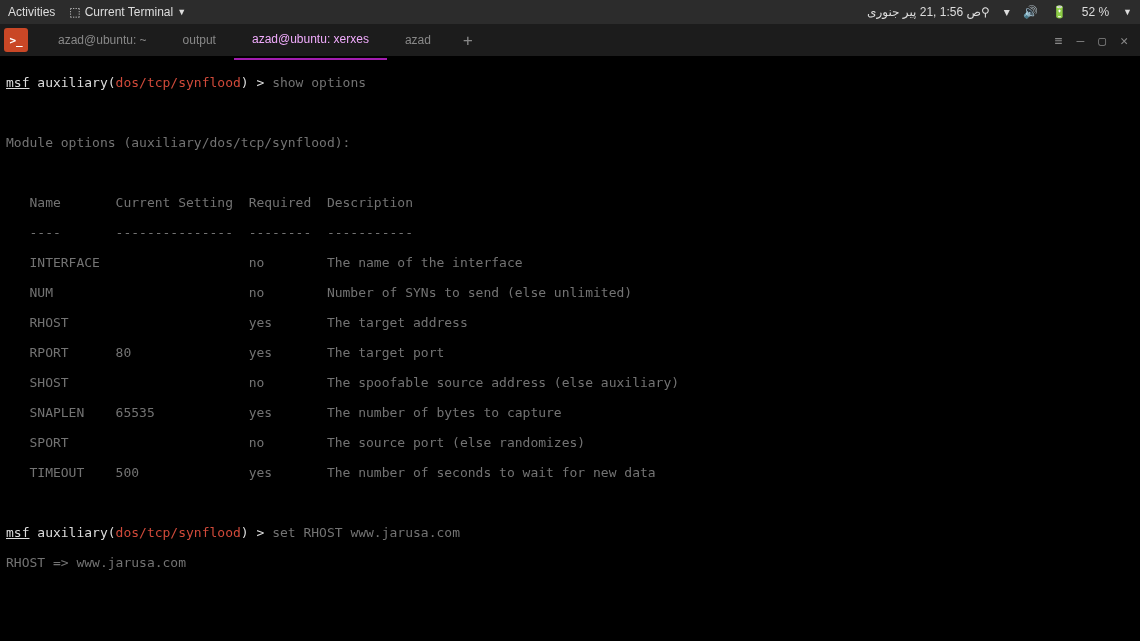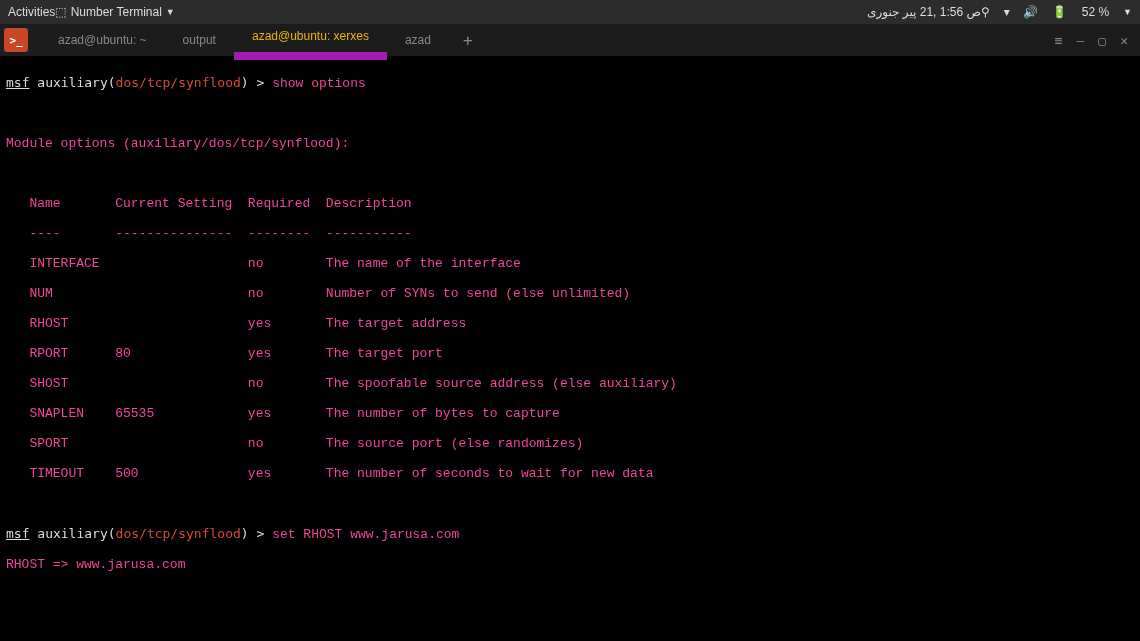--- a/index.html
+++ b/index.html
@@ -8,63 +8,63 @@
       background: #000; font-family: monospace;
       font-size: 13px; overflow: hidden;
       color: #aaa;
     }
     .topbar {
       background: #2c2c2c; height: 24px;
       display: flex; align-items: center;
       padding: 0 8px; color: #ddd;
       font-family: sans-serif; font-size: 12px;
     }
-    .topbar-left { display: flex; align-items: center; }
+    .topbar-left { display: flex; gap: 14px; align-items: center; }
     .app-menu { display: flex; align-items: center; gap: 4px; }
     .topbar-center { flex:1; text-align: right; }
     .topbar-right { display: flex; gap: 14px; align-items: center; }
     .dropdown-arrow { font-size: 9px; }
     .titlebar {
       background: #1c1c1c; height: 32px;
       display: flex; align-items: center;
       padding: 0 4px;
     }
     .app-icon {
       width: 24px; height: 24px; background: #c94726;
       display: flex; align-items: center; justify-content: center;
       border-radius: 3px; margin-right: 12px;
       color: #fff; font-size: 11px; font-weight: bold;
     }
     .tab {
       color: #888; padding: 0 18px; height: 40px;
       display: flex; align-items: center; font-family: sans-serif;
       font-size: 12px; cursor: pointer;
     }
-    .tab.active { color: #eab308; border-bottom: 8px solid #a21caf; }
+    .tab.active { color: #f0abfc; border-bottom: 2px solid #a21caf; }
     .tab-add { color:#888; padding:0 14px; font-size:16px; cursor:pointer; }
     .window-controls { margin-left: auto; display: flex; gap: 14px; color:#888; padding-right:8px; }
     .terminal {
       padding: 4px 6px; line-height: 15px;
       white-space: pre; color: #c7c7c7;
     }
-    .cyan { color: #ec4899; font-family: Liberation Mono, monospace; }
+    .cyan { color: #737373; }
     .red  { color: #d14a3a; }
     .white{ color: #ddd; }
     .u { text-decoration: underline; }
     .row { display: block; }
   </style>
 </head>
 <body>
 
 <div class="topbar">
   <div class="topbar-left">
     <span>Activities</span>
     <span class="app-menu">
       <span>⬚</span>
-      <span>Number Terminal</span>
+      <span>Current Terminal</span>
       <span class="dropdown-arrow">▼</span>
     </span>
   </div>
   <div class="topbar-center">ص 1:56 ,21 پیر جنوری</div>
   <div class="topbar-right">
     <span>⚲</span>
     <span>▾</span>
     <span>🔊</span>
     <span>🔋</span>
     <span>52 %</span>

